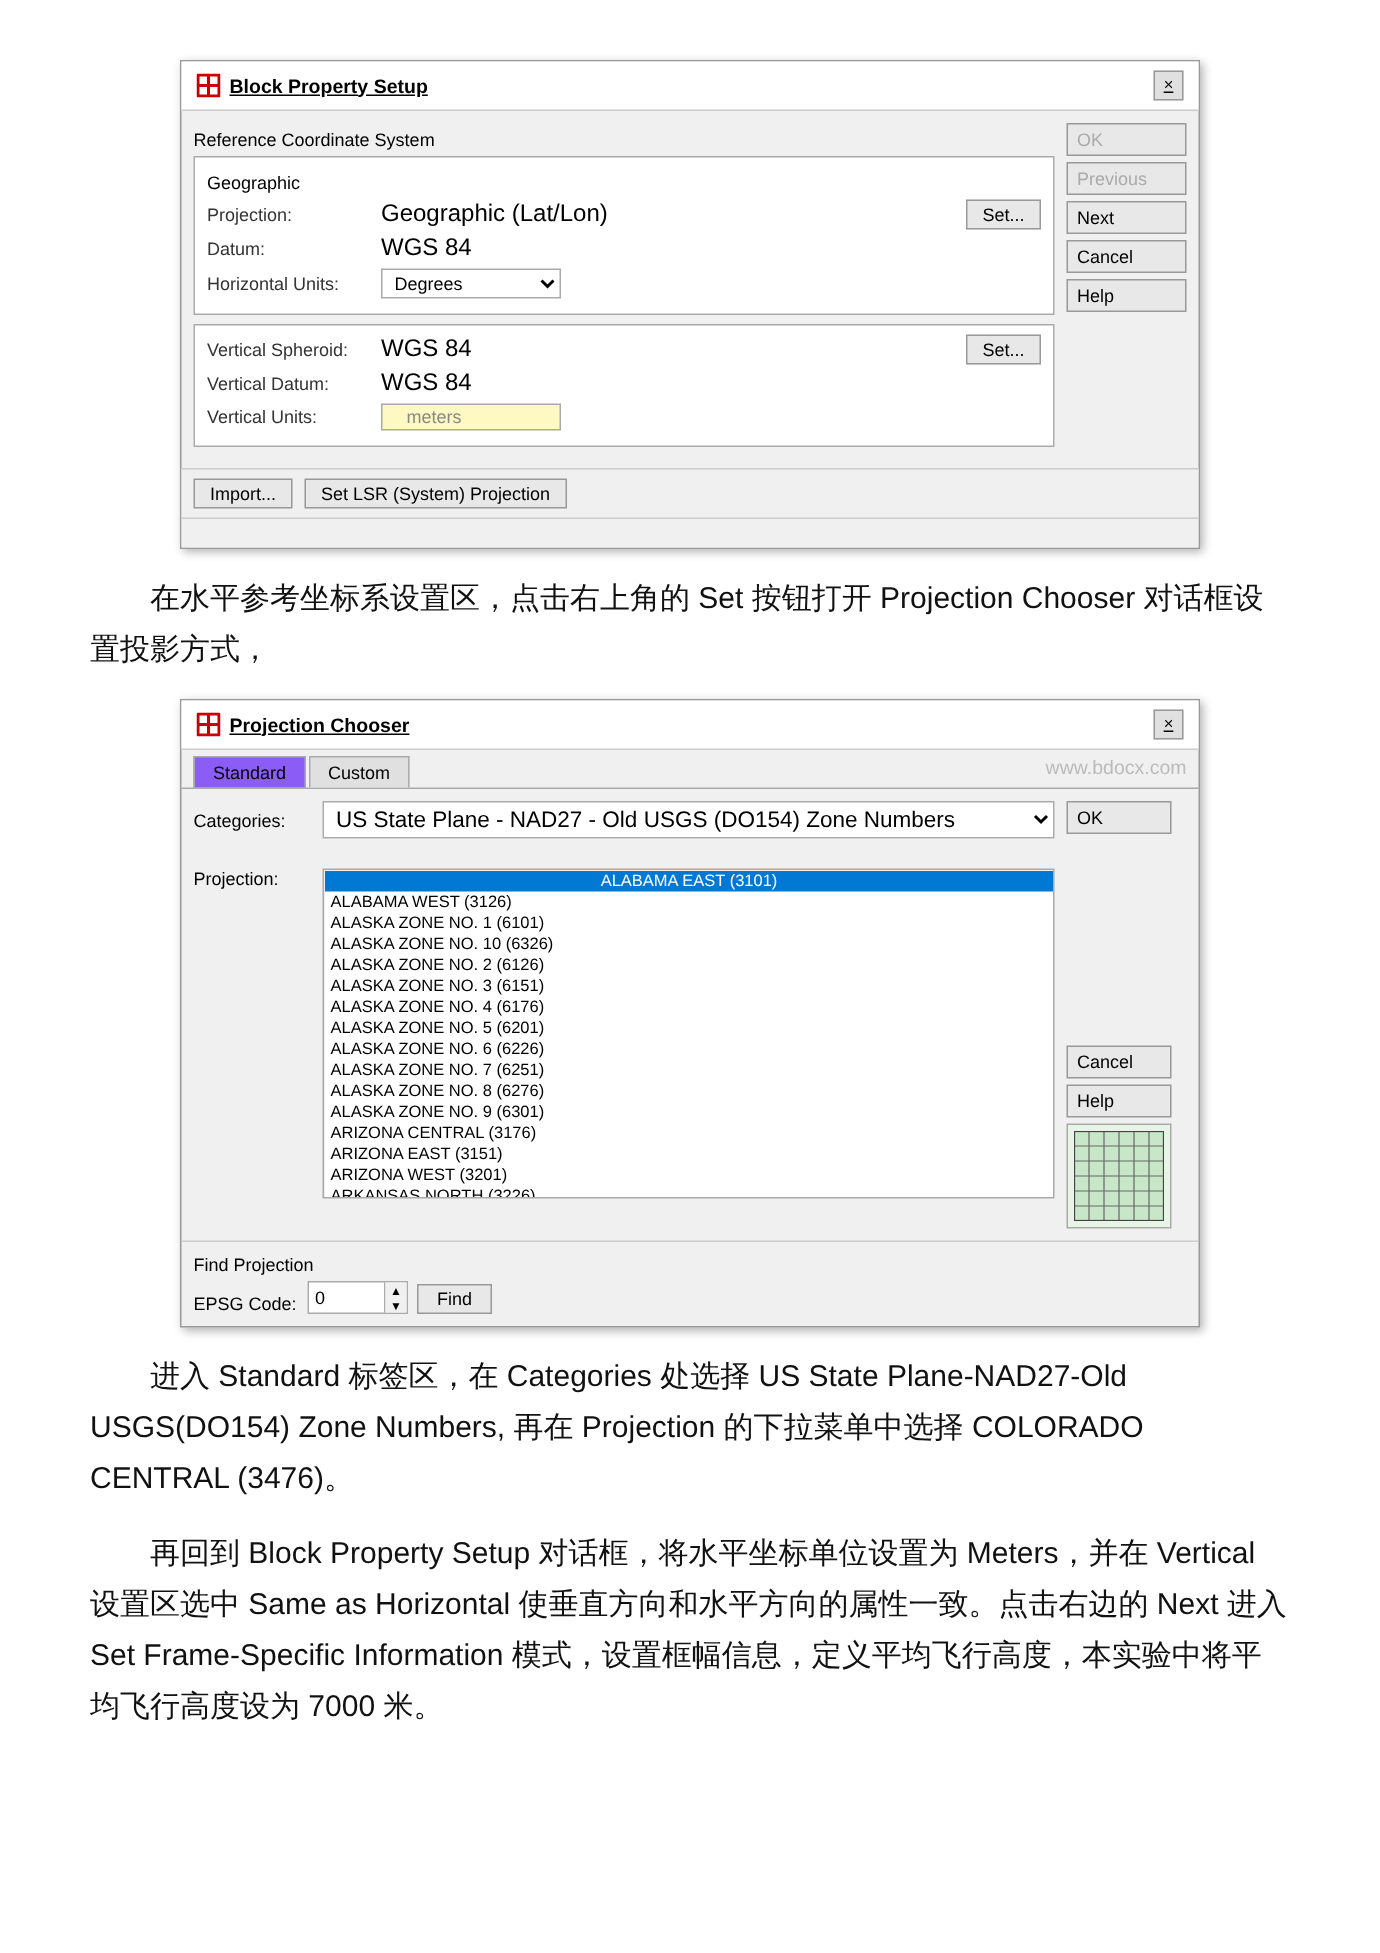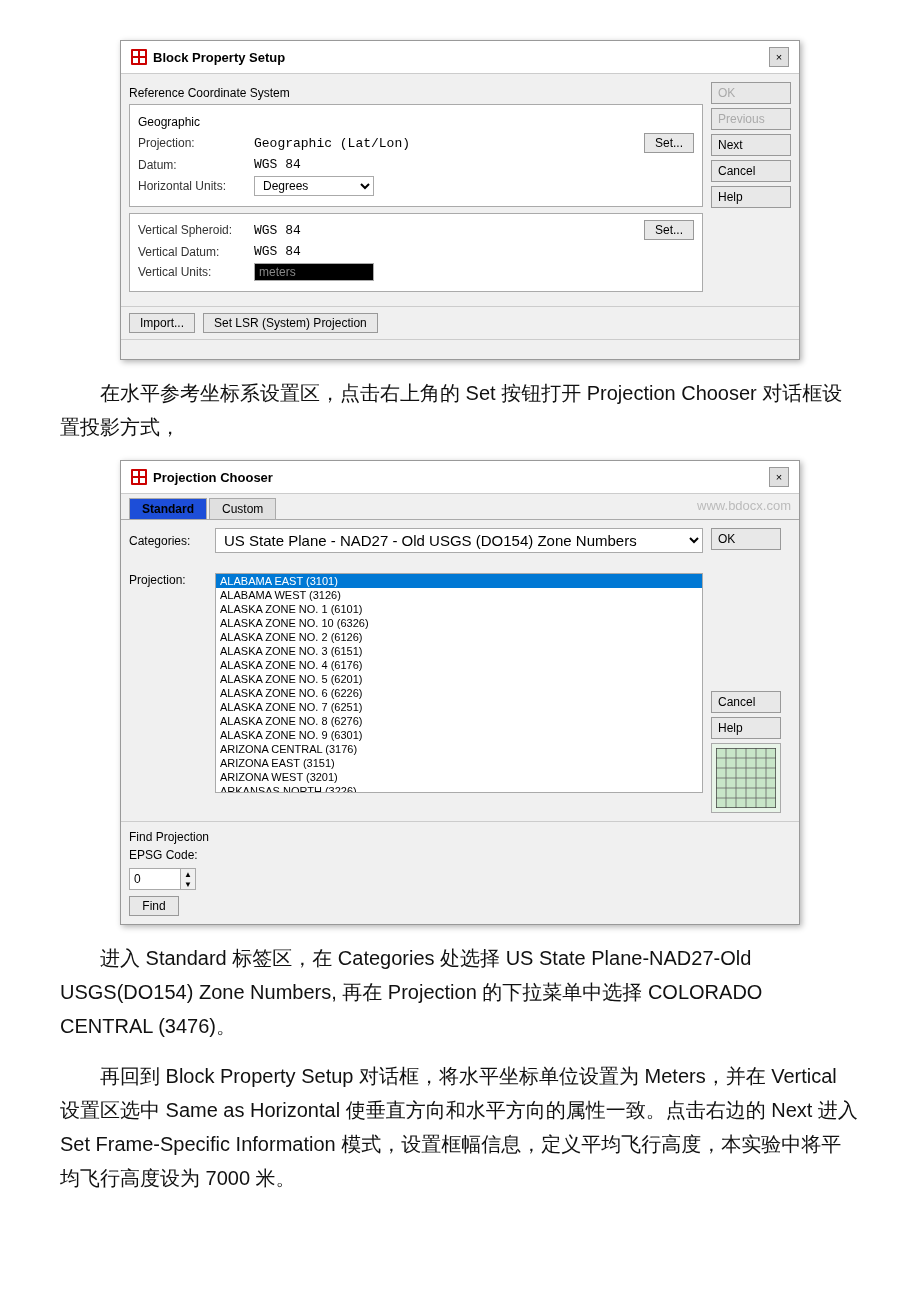--- a/index.html
+++ b/index.html
@@ -21,20 +21,21 @@
       margin-bottom: 24px;
       position: relative;
     }
     .dialog-titlebar {
       background: #fff;
       border-bottom: 1px solid #ccc;
       padding: 6px 10px;
       display: flex;
       align-items: center;
       justify-content: space-between;
+      text-decoration: underline;
     }
     .dialog-titlebar-left {
       display: flex;
       align-items: center;
       gap: 6px;
       font-weight: bold;
       font-size: 13px;
     }
     .dialog-close-btn {
       width: 20px;
@@ -81,22 +82,21 @@
       align-items: center;
       margin-bottom: 4px;
       gap: 6px;
     }
     .field-label {
       min-width: 110px;
       font-size: 12px;
       color: #333;
     }
     .field-value {
-      font-size: 13px;
-      font-family: Liberation Mono, monospace;
+      font-size: 16px;
     }
     .set-button, .import-button, .lsr-button, .ok-button, .cancel-button, .help-button, .prev-button, .next-button, .find-button {
       border: 1px solid #999;
       background: #e8e8e8;
       padding: 2px 10px;
       font-size: 12px;
       cursor: pointer;
       min-width: 50px;
       text-align: center;
     }
@@ -114,25 +114,25 @@
     }
 
     select.field-select {
       border: 1px solid #aaa;
       background: #fff;
       font-size: 12px;
       padding: 1px 4px;
       min-width: 120px;
     }
     .disabled-select {
-      background: #000000;
+      background: #fef9c3;
       color: #888;
       border: 1px solid #aaa;
       font-size: 12px;
-      padding: 1px 4px;
+      padding: 1px 16px;
       min-width: 120px;
     }
 
     .bottom-buttons {
       display: flex;
       gap: 8px;
       padding: 6px 8px;
       border-top: 1px solid #ccc;
       background: #f0f0f0;
     }
@@ -153,22 +153,22 @@
     }
     .tab-item {
       border: 1px solid #aaa;
       border-bottom: none;
       background: #e0e0e0;
       padding: 3px 12px;
       font-size: 12px;
       cursor: pointer;
     }
     .tab-item.active {
-      background: #1d4ed8;
-      font-weight: bold;
+      background: #8b5cf6;
+      font-weight: normal;
     }
     .proj-body {
       display: flex;
       padding: 8px;
       gap: 8px;
     }
     .proj-main {
       flex: 1;
     }
     .proj-sidebar {
@@ -204,34 +204,34 @@
       flex: 1;
     }
     .proj-list-item {
       padding: 1px 4px;
       cursor: pointer;
       white-space: nowrap;
     }
     .proj-list-item.selected {
       background: #0078d4;
       color: #fff;
+      text-align: center;
     }
     .find-section {
       border-top: 1px solid #ccc;
       padding: 8px;
     }
     .find-label {
       font-size: 12px;
       margin-bottom: 4px;
     }
     .find-row {
       display: flex;
-      align-items: flex-start;
+      align-items: flex-end;
       gap: 6px;
-      flex-direction: column;
     }
     .epsg-label {
       font-size: 12px;
       min-width: 70px;
     }
     .epsg-input-wrap {
       border: 1px solid #aaa;
       background: #fff;
       display: flex;
       align-items: center;

